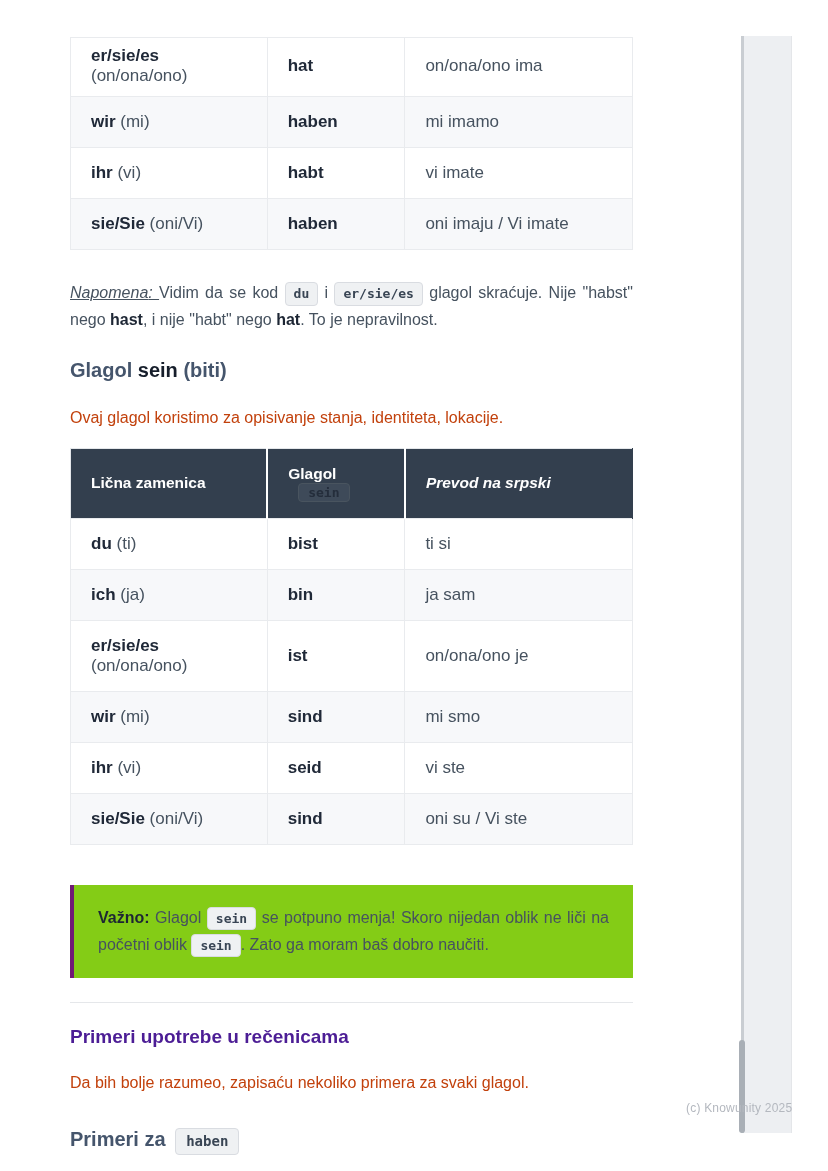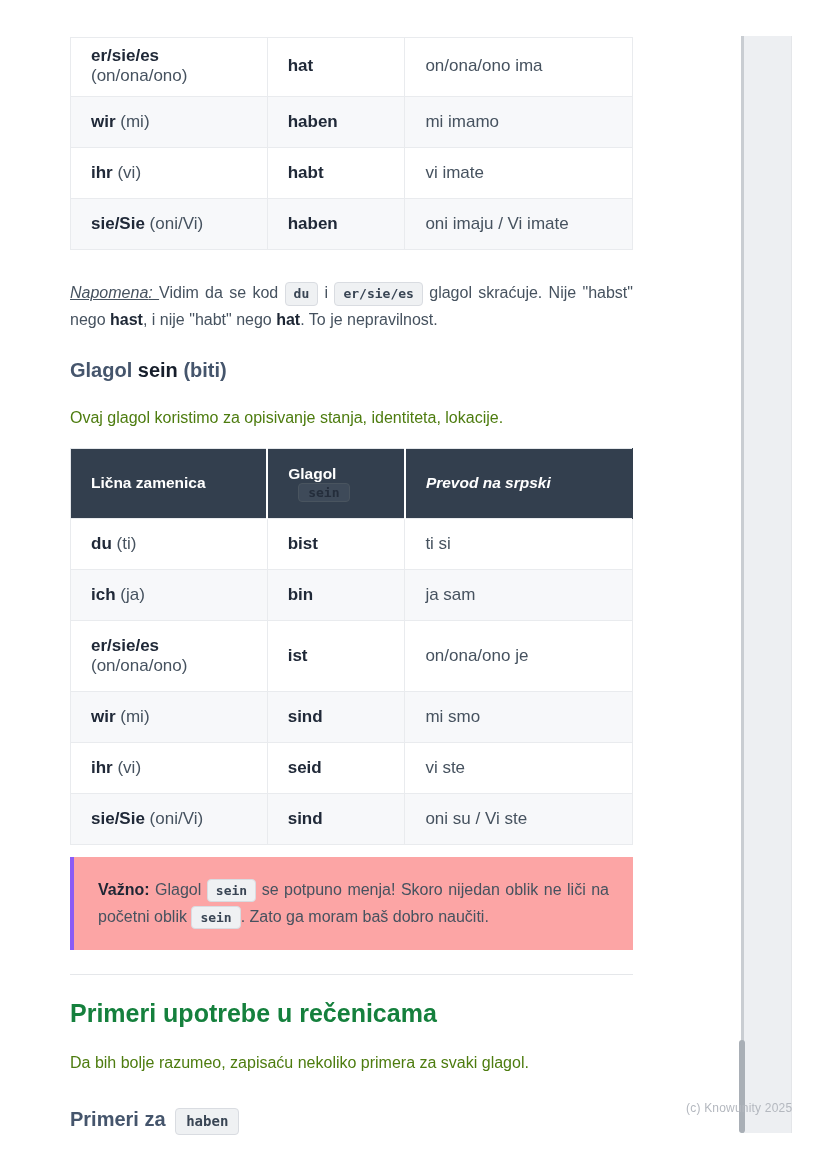--- a/index.html
+++ b/index.html
@@ -38,30 +38,30 @@
     padding:1px 8px;font-family:"DejaVu Sans Mono","Liberation Mono",monospace;
     font-size:13px;color:#394554;font-weight:700;line-height:1.5;vertical-align:baseline;
   }
 
   
   p.note{margin:30px 0 0;font-size:16px;line-height:1.68;text-align:justify;color:#46525f;}
   p.note .ital{font-style:italic;text-decoration:underline;}
   p.note b, .callout b{color:#1d2634;}
   h3.sec{margin:22px 0 0;font-size:20px;font-weight:700;color:#45556c;line-height:1.4;}
   h3.sec .dark{color:#161e2b;}
-  p.plain{margin:21px 0 0;font-size:16px;line-height:1.68;color:#4d7c0f;}
+  p.plain{margin:21px 0 0;font-size:16px;line-height:1.68;color:#c2410c;}
   .t-sein{margin-top:18px;}
 
   .callout{
-    margin-top:12px;background:#fca5a5;border-left:4px solid #8b5cf6;
+    margin-top:40px;background:#84cc16;border-left:4px solid #701a75;
     padding:20px 24px;font-size:16px;line-height:1.68;text-align:justify;color:#46525f;
   }
 
   hr.divider{border:none;border-top:1px solid #e5e7ea;margin:24px 0 0;}
-  h2.big{margin:22px 0 0;font-size:25px;font-weight:800;color:#15803d;line-height:1.3;}
+  h2.big{margin:22px 0 0;font-size:19px;font-weight:800;color:#4c1d95;line-height:1.3;}
   h3.sec.last{margin-top:28px;}
   h3.sec .chip{font-size:14px;padding:2px 10px;margin-left:4px;}
 
   
   .scroll-track{
     position:absolute;left:741px;top:36px;width:47px;height:1097px;
     background:#edeff2;border-left:3px solid #c9cdd2;border-right:1px solid #e4e6e9;
   }
   .scroll-thumb{
     position:absolute;left:739px;top:1040px;width:6px;height:93px;

